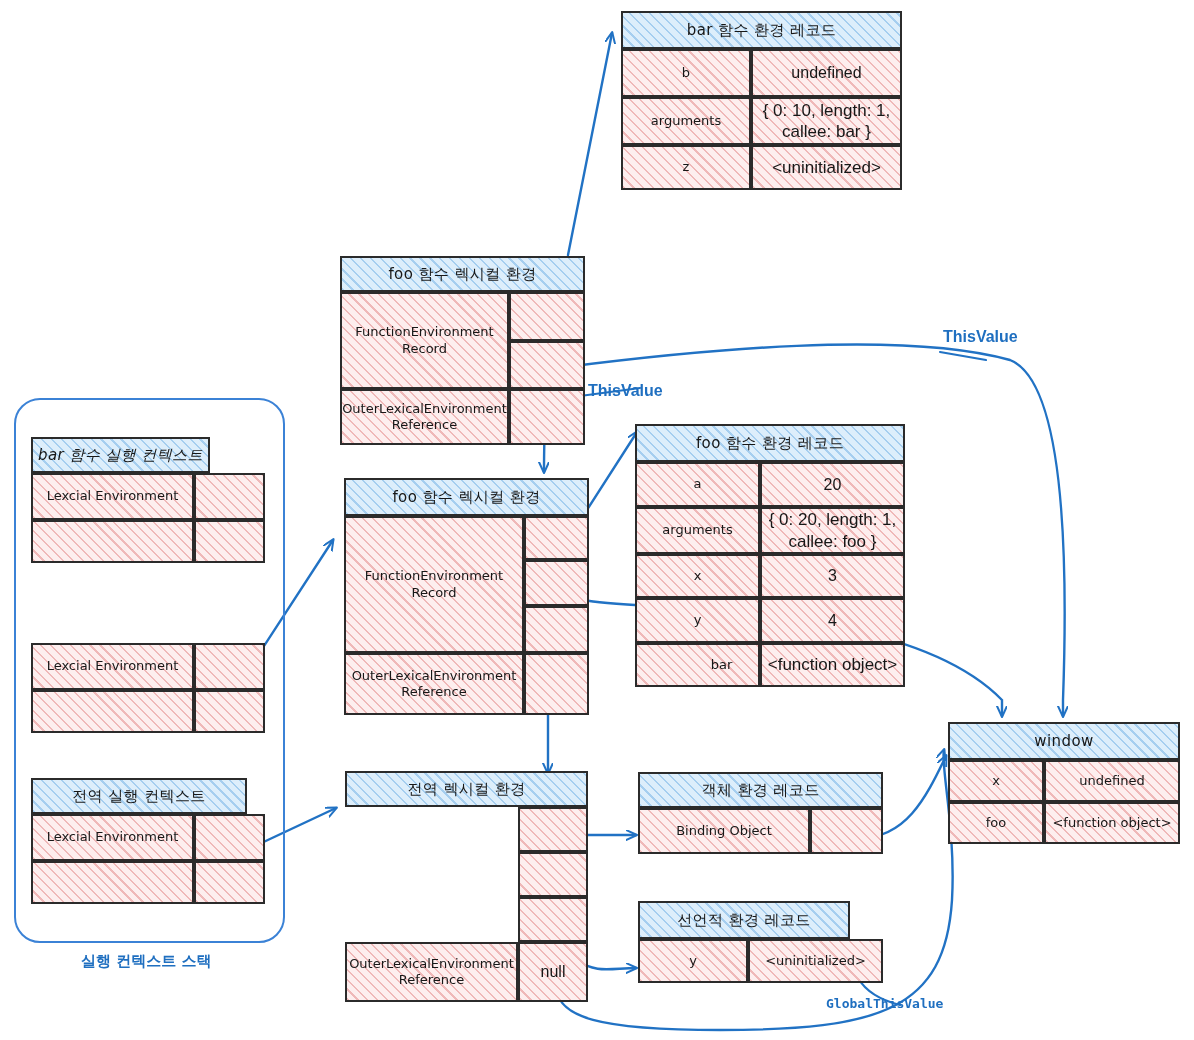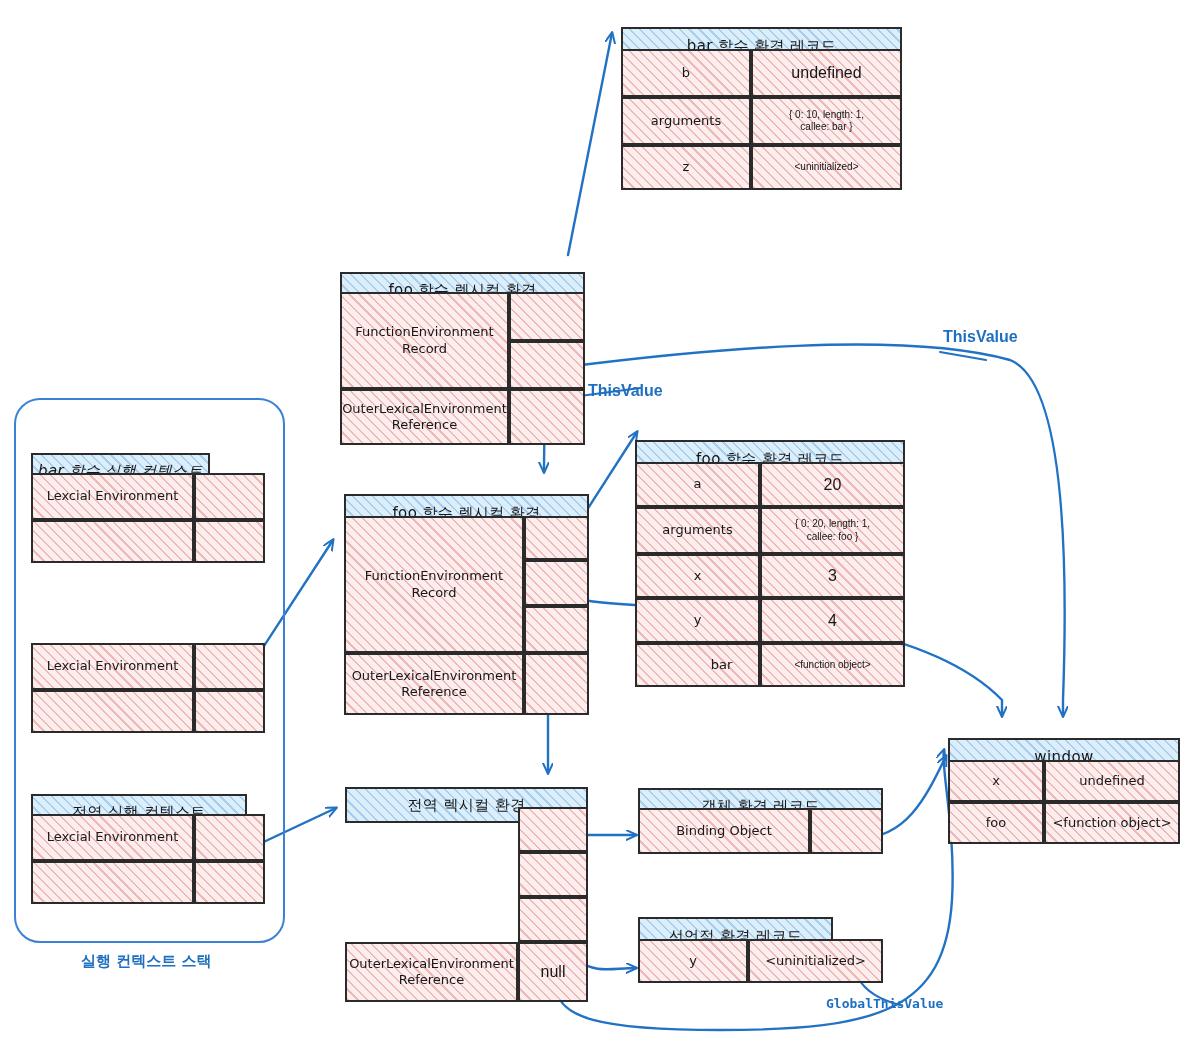--- a/index.html
+++ b/index.html
@@ -5,34 +5,34 @@
   html,body{margin:0;padding:0;background:#fff;}
   body{width:1194px;height:1040px;position:relative;overflow:hidden;
        font-family:"DejaVu Sans",sans-serif;}
 
   #stage{position:absolute;left:0;top:0;width:1194px;height:1040px;}
   .hdr{position:absolute;box-sizing:border-box;border:2px solid #2b2b2b;
        background-color:#ddeefb;
        background-image:repeating-linear-gradient(45deg,
             rgba(120,180,230,.55) 0 1.6px, rgba(255,255,255,0) 1.6px 7px);
        display:flex;align-items:center;justify-content:center;
-       color:#171717;margin-top:16px;}
+       color:#171717;}
   .cell{position:absolute;box-sizing:border-box;border:2px solid #2b2b2b;
        background-color:#fdeeee;
        background-image:repeating-linear-gradient(45deg,
             rgba(228,140,140,.55) 0 1.5px, rgba(255,255,255,0) 1.5px 7px);
        display:flex;align-items:center;justify-content:center;
        text-align:center;color:#171717;line-height:1.25;}
 
   
   .hand{font-family:"DejaVu Sans",sans-serif;font-size:15px;letter-spacing:.4px;}
   .hand-sm{font-family:"DejaVu Sans",sans-serif;font-size:13px;}
   .mono{font-family:"DejaVu Sans Mono",monospace;}
   .print{font-family:"Liberation Sans",sans-serif;font-size:16px;}
-  .print-sm{font-family:"Liberation Sans",sans-serif;font-size:10px;}
+  .print-sm{font-family:"Liberation Sans",sans-serif;font-size:17px;}
 
   .blue-label{position:absolute;color:#1f6fc0;font-weight:bold;white-space:nowrap;}
   .stack-label{position:absolute;color:#1f6fc0;font-weight:bold;
        font-family:"DejaVu Sans",sans-serif;font-size:15px;white-space:nowrap;}
 
   #stack-frame{position:absolute;box-sizing:border-box;
        border:2.5px solid #3b82d6;border-radius:26px;background:transparent;}
 
   svg#arrows{position:absolute;left:0;top:0;width:1194px;height:1040px;
        pointer-events:none;overflow:visible;}
@@ -149,21 +149,21 @@
   <div class="cell" style="left:518px;top:852px;width:70px;height:45px;"></div>
   <div class="cell" style="left:518px;top:897px;width:70px;height:45px;"></div>
   <div class="cell hand-sm" style="left:345px;top:942px;width:173px;height:60px;white-space:pre-line;">OuterLexicalEnvironment
 Reference</div>
   <div class="cell print" style="left:518px;top:942px;width:70px;height:60px;">null</div>
 
   <div class="hdr hand" style="left:638px;top:772px;width:245px;height:36px;">객체 환경 레코드</div>
   <div class="cell hand-sm" style="left:638px;top:808px;width:172px;height:46px;">Binding Object</div>
   <div class="cell" style="left:810px;top:808px;width:73px;height:46px;"></div>
 
-  <div class="hdr hand" style="left:638px;top:901px;width:195px;height:38px;">선언적 환경 레코드</div>
+  <div class="hdr hand" style="left:638px;top:901px;width:212px;height:38px;">선언적 환경 레코드</div>
   <div class="cell hand-sm" style="left:638px;top:939px;width:110px;height:44px;">y</div>
   <div class="cell hand-sm" style="left:748px;top:939px;width:135px;height:44px;">&lt;uninitialized&gt;</div>
 
   <div class="hdr hand" style="left:948px;top:722px;width:232px;height:38px;">window</div>
   <div class="cell hand-sm" style="left:948px;top:760px;width:96px;height:42px;">x</div>
   <div class="cell hand-sm" style="left:1044px;top:760px;width:136px;height:42px;">undefined</div>
   <div class="cell hand-sm" style="left:948px;top:802px;width:96px;height:42px;">foo</div>
   <div class="cell hand-sm" style="left:1044px;top:802px;width:136px;height:42px;">&lt;function object&gt;</div>
 
   <div class="blue-label print" style="left:943px;top:328px;">ThisValue</div>

